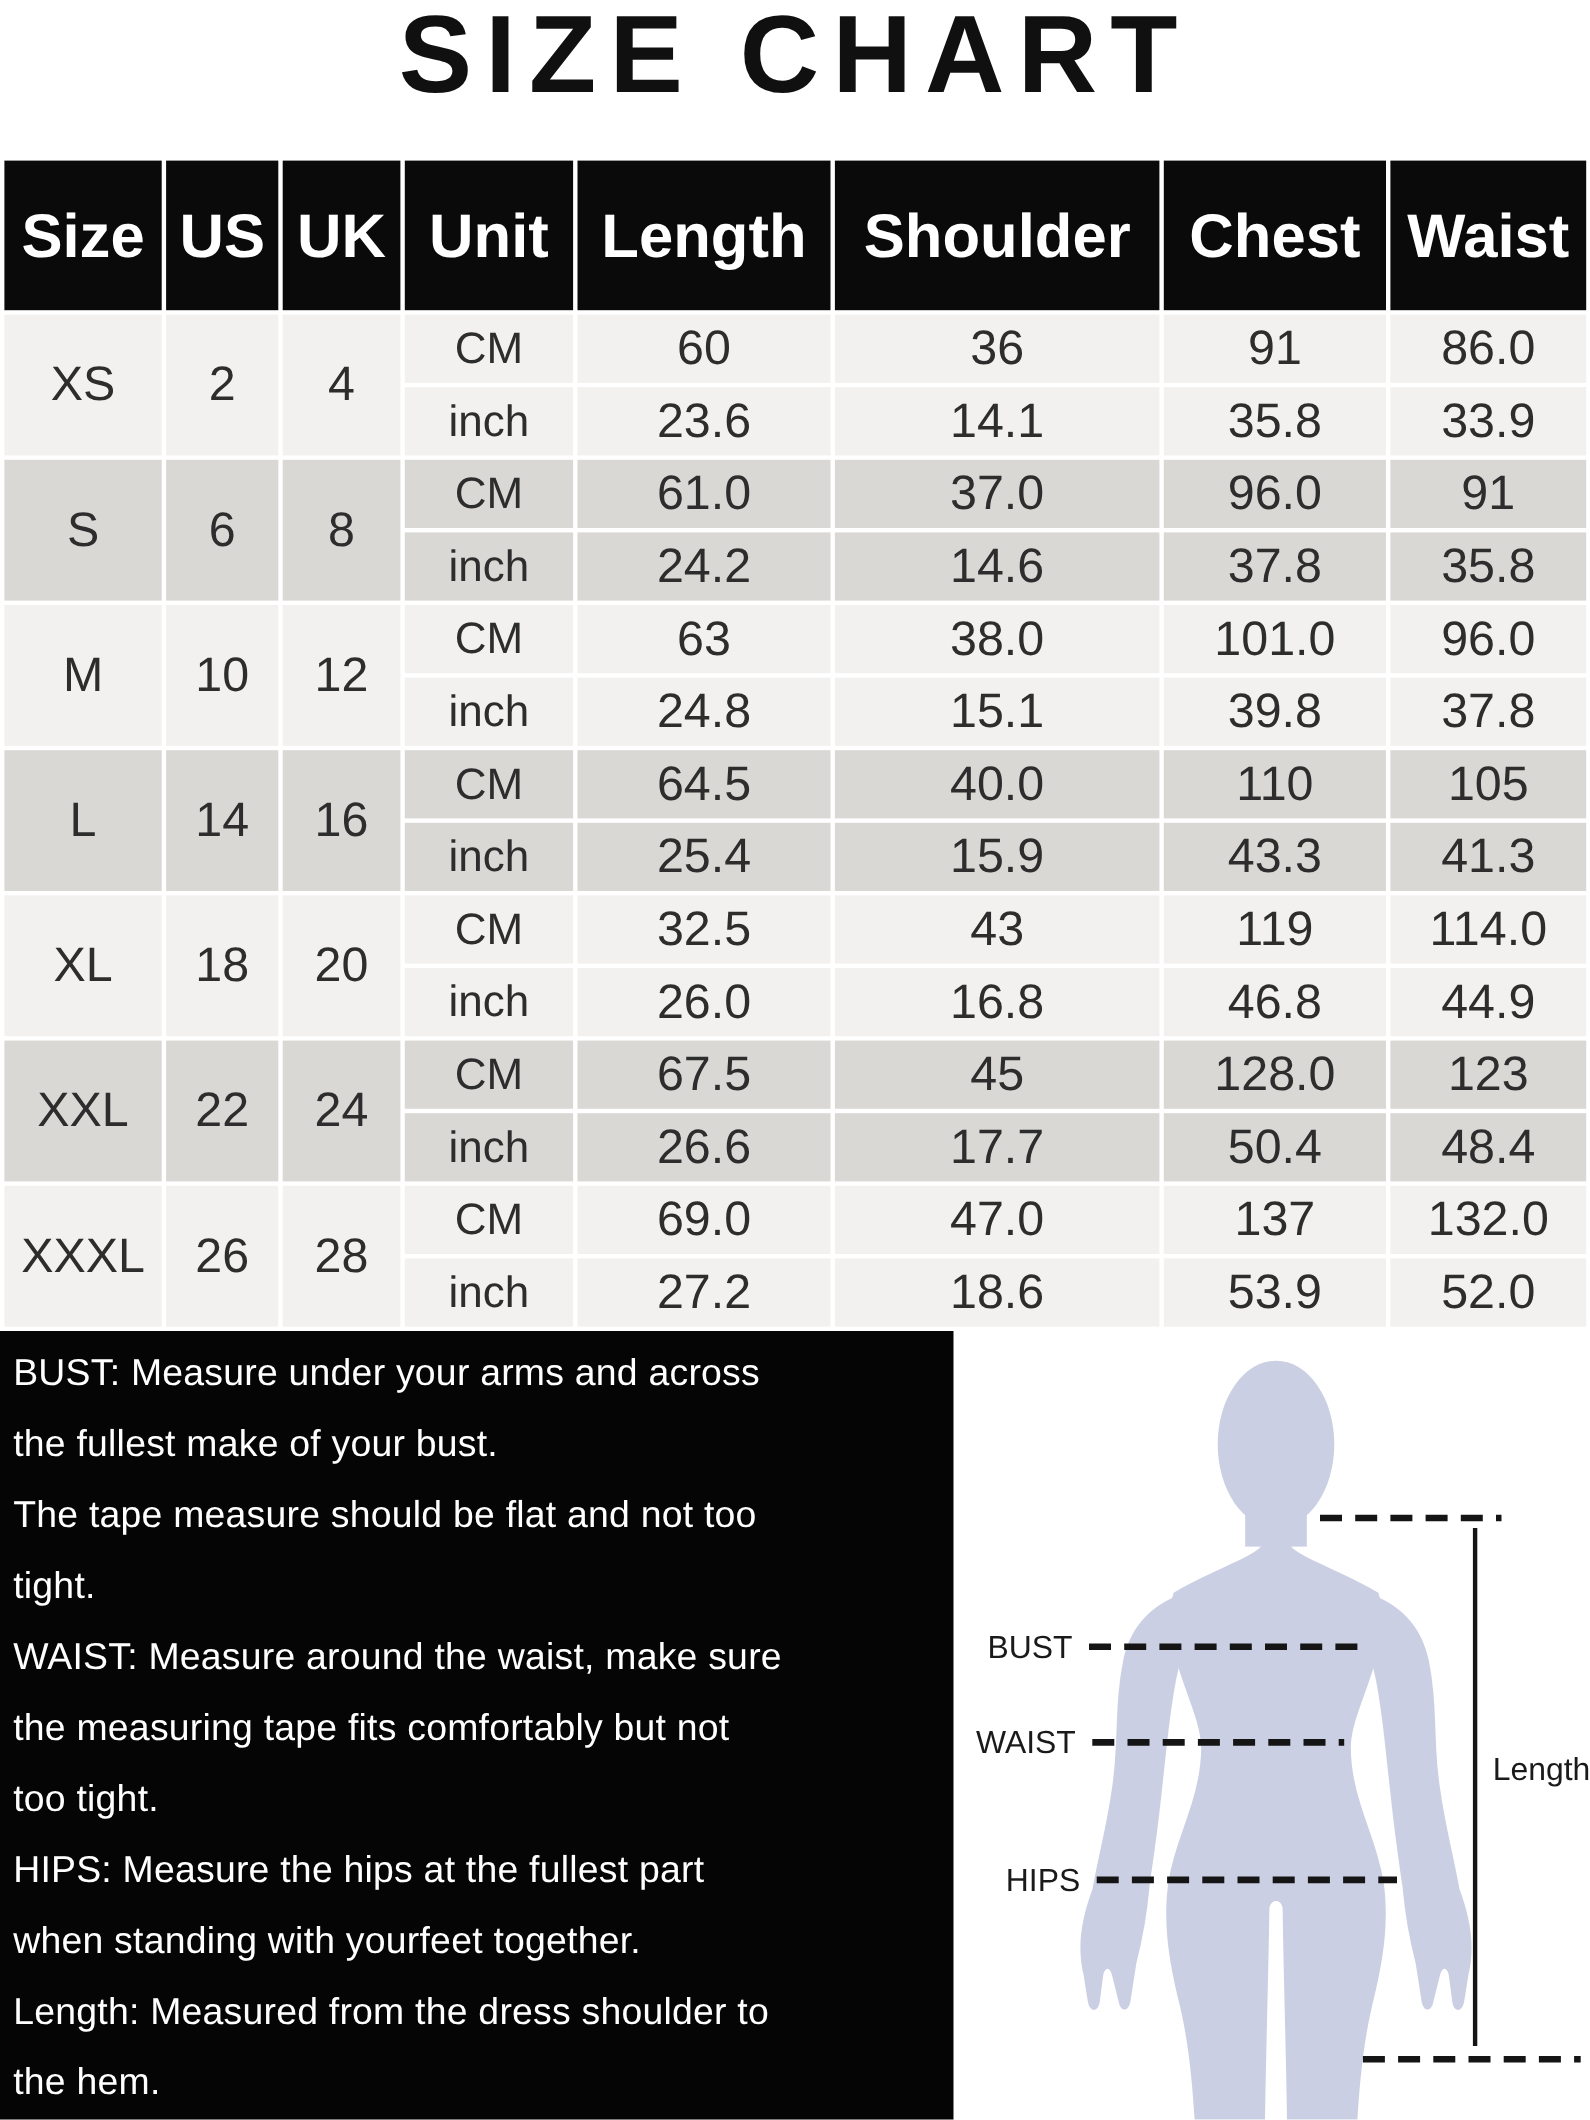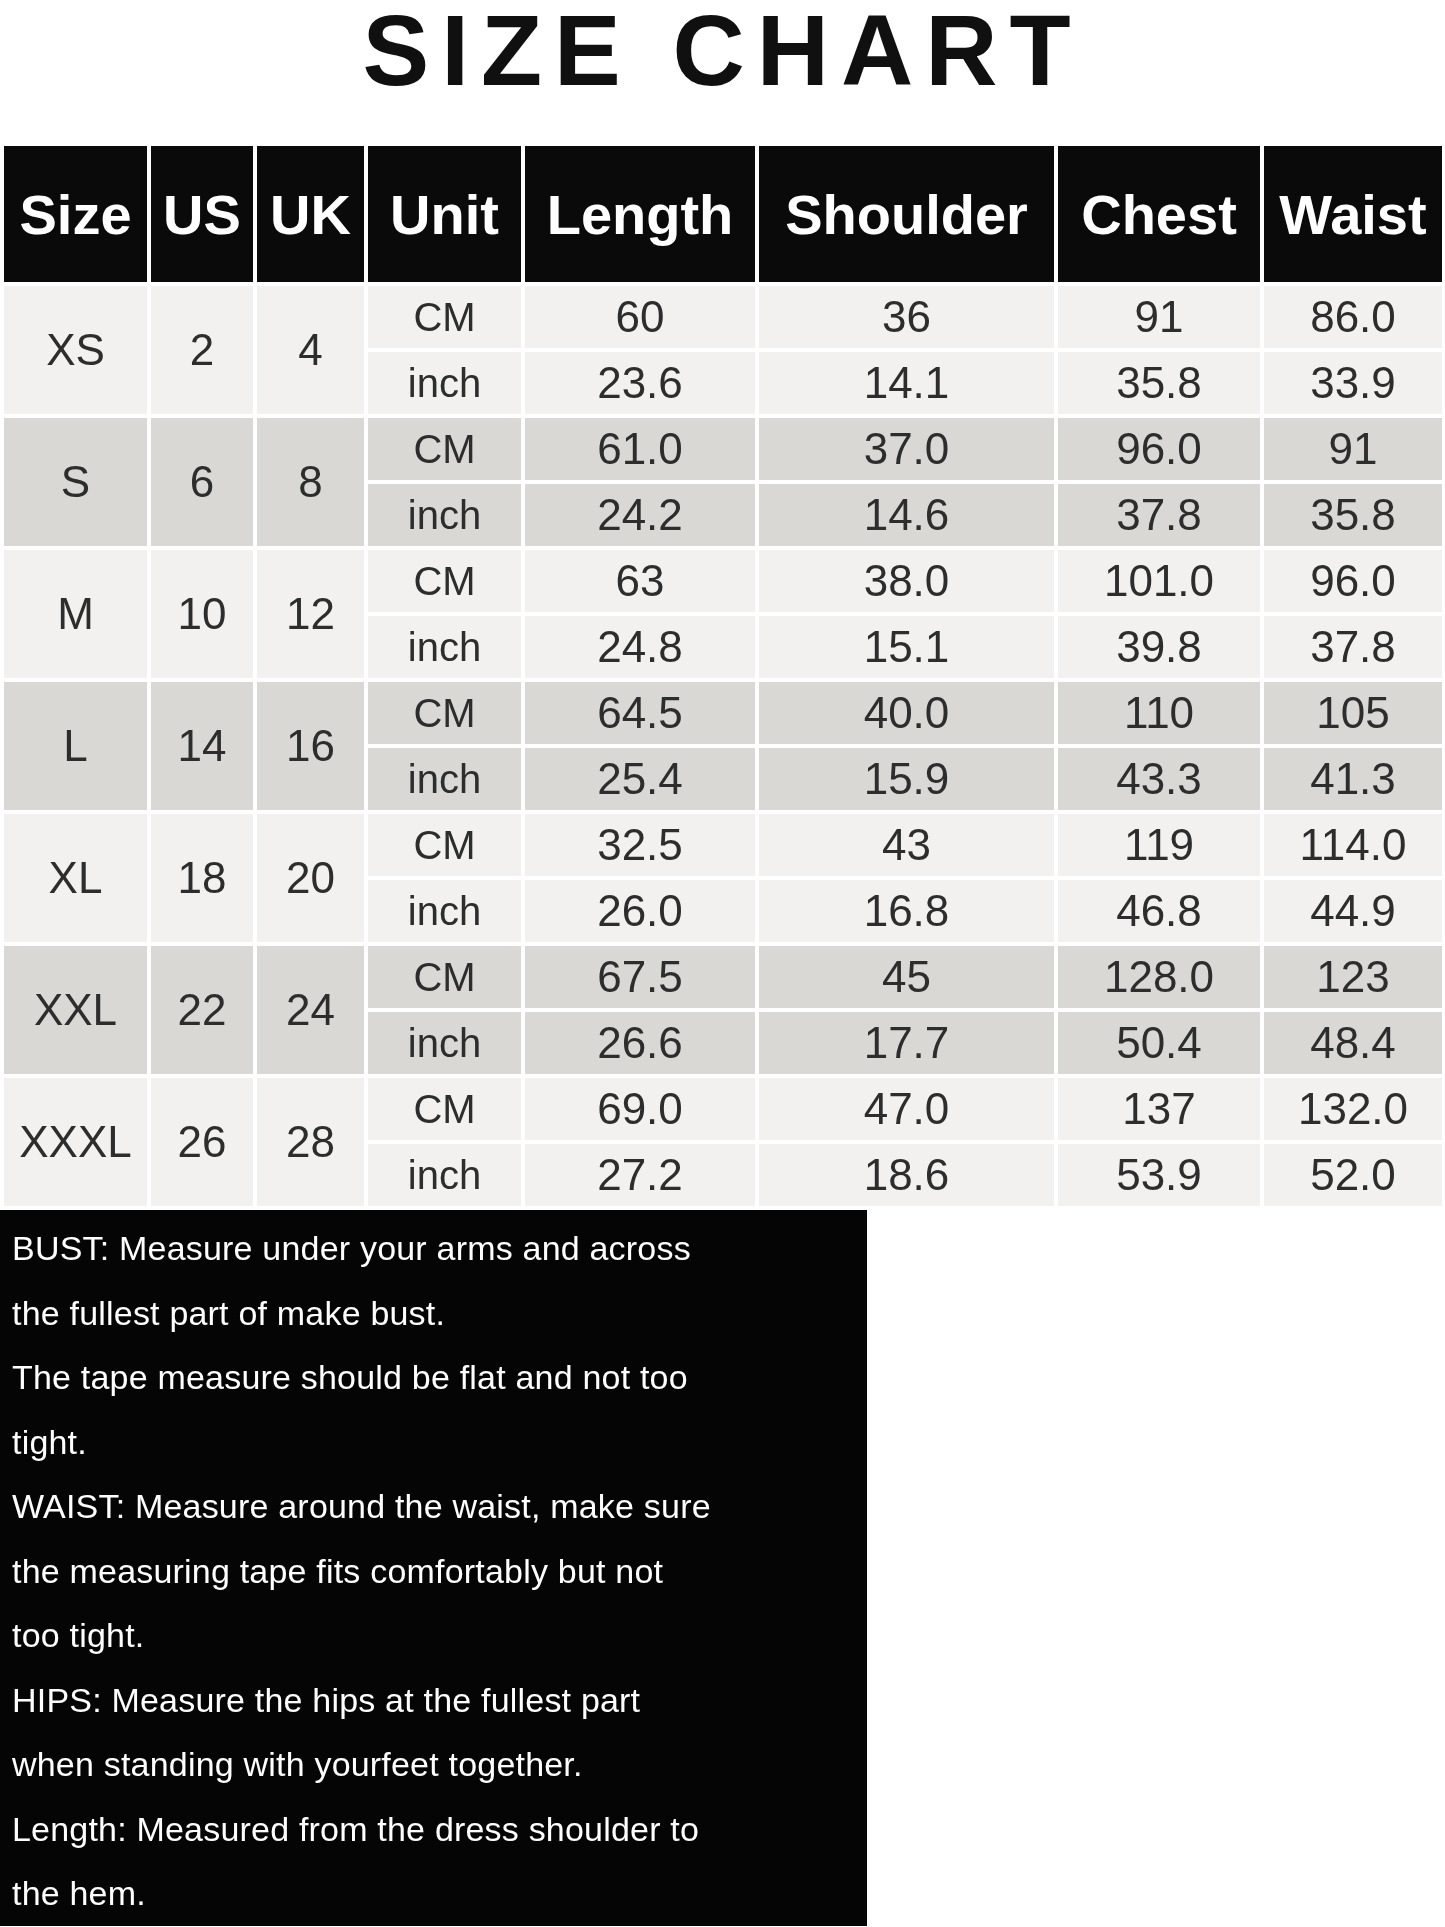--- a/index.html
+++ b/index.html
@@ -32,21 +32,21 @@
   }
   table.size-chart td{
     text-align:center;vertical-align:middle;color:var(--table-text);
     height:62px;font-size:44px;line-height:1;
   }
   table.size-chart td.unit-cell{font-size:40px;margin-top:19px;}
   tr.grp-light td{background:var(--row-light);}
   tr.grp-dark td{background:var(--row-dark);}
 
   .bottom{
-    height:717px;width:1445px;display:flex;flex-direction:column;align-items:stretch;
+    height:717px;width:1445px;display:flex;flex-direction:row;align-items:stretch;
   }
   .notes{
     width:867px;background:#050505;color:#ffffff;
     padding:6px 14px 0 12px;
   }
   .notes .note-line{
     font-size:34px;line-height:64.5px;white-space:nowrap;letter-spacing:0.2px;
   }
   .diagram{
     width:517px;background:#ffffff;position:relative;
@@ -208,21 +208,21 @@
           <td>53.9</td>
           <td>52.0</td>
         </tr>
       </tbody>
   </table>
 
   <div class="bottom">
 
     <div class="notes">
         <div class="note-line">BUST: Measure under your arms and across</div>
-        <div class="note-line">the fullest part of make bust.</div>
+        <div class="note-line">the fullest make of your bust.</div>
         <div class="note-line">The tape measure should be flat and not too</div>
         <div class="note-line">tight.</div>
         <div class="note-line">WAIST: Measure around the waist, make sure</div>
         <div class="note-line">the measuring tape fits comfortably but not</div>
         <div class="note-line">too tight.</div>
         <div class="note-line">HIPS: Measure the hips at the fullest part</div>
         <div class="note-line">when standing with yourfeet together.</div>
         <div class="note-line">Length: Measured from the dress shoulder to</div>
         <div class="note-line">the hem.</div>
       </div>

